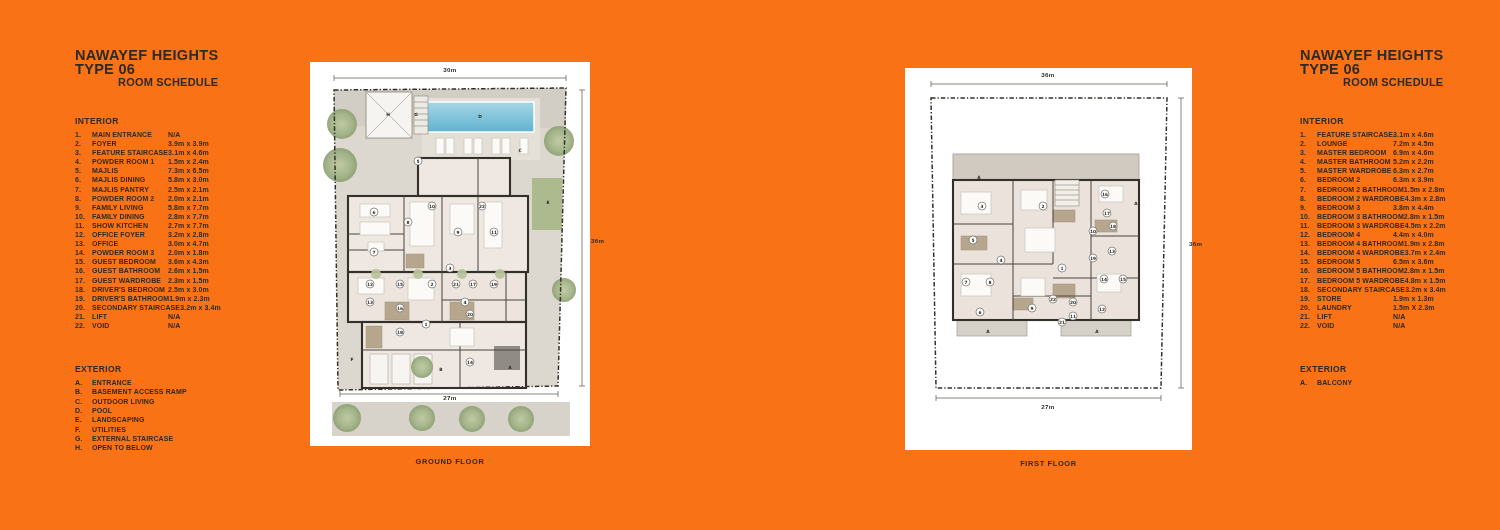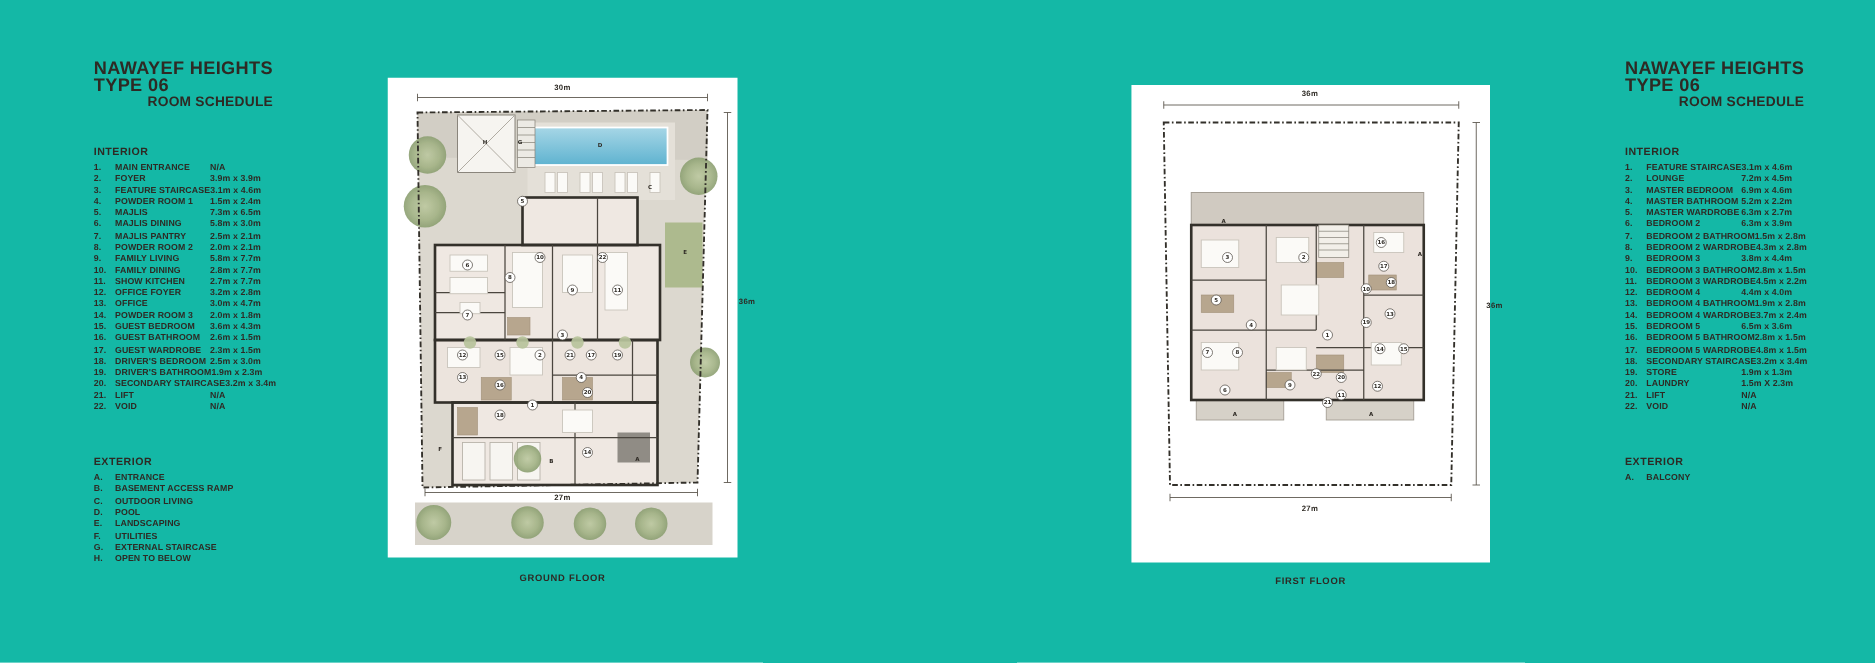--- a/index.html
+++ b/index.html
@@ -1,17 +1,17 @@
 <!DOCTYPE html>
 <html><head>
 <meta charset="utf-8">
 <style>
   html,body{margin:0;padding:0;}
   body{font-family:"Liberation Sans",sans-serif;}
-  .canvas{position:relative;width:1500px;height:530px;background:#14b8a6;overflow:hidden;color:#2e2a24;}
+  .canvas{position:relative;width:1500px;height:530px;background:#f97316;overflow:hidden;color:#2e2a24;}
 
   
   .panel{position:absolute;top:48px;}
   .panel.left{left:75px;width:215px;}
   .panel.right{left:1300px;width:175px;}
   .title-big{font-size:14.5px;line-height:14px;font-weight:bold;letter-spacing:.3px;}
   .title-sub{font-size:11px;line-height:12px;font-weight:bold;letter-spacing:.2px;padding-left:43px;}
   .sec-head{font-size:8.5px;font-weight:bold;letter-spacing:.4px;margin-top:28px;margin-bottom:4px;}
   .sec-head.ext{margin-top:34px;}
   .sched-list{display:block;}

